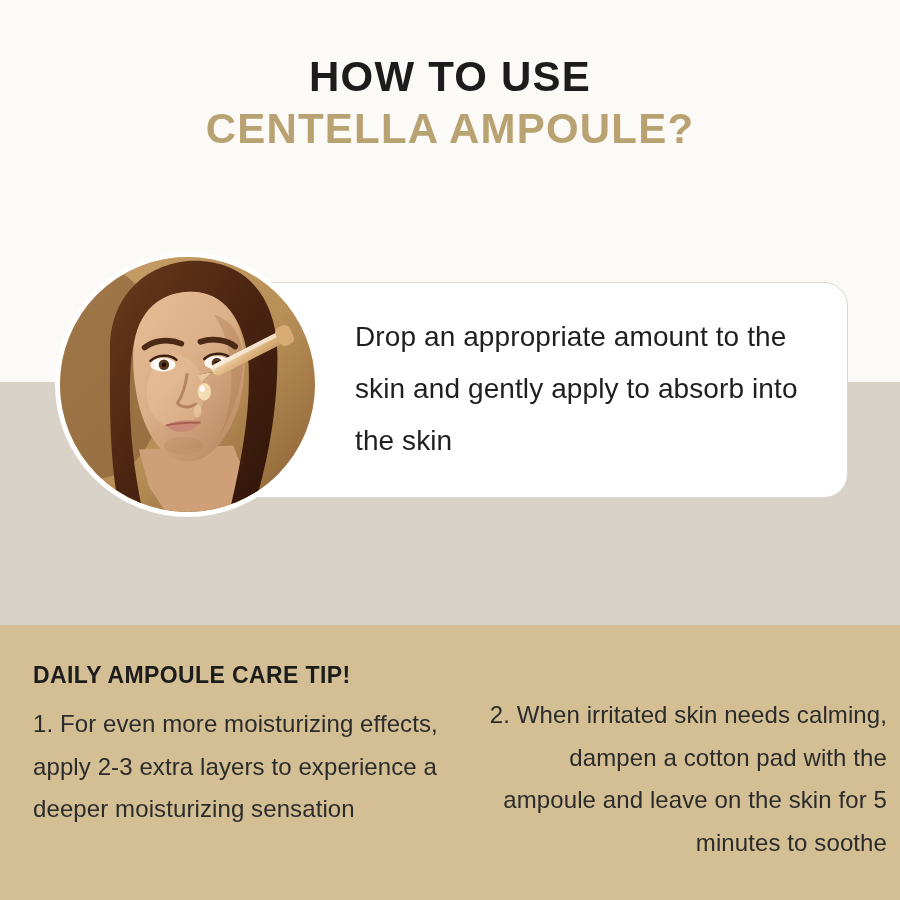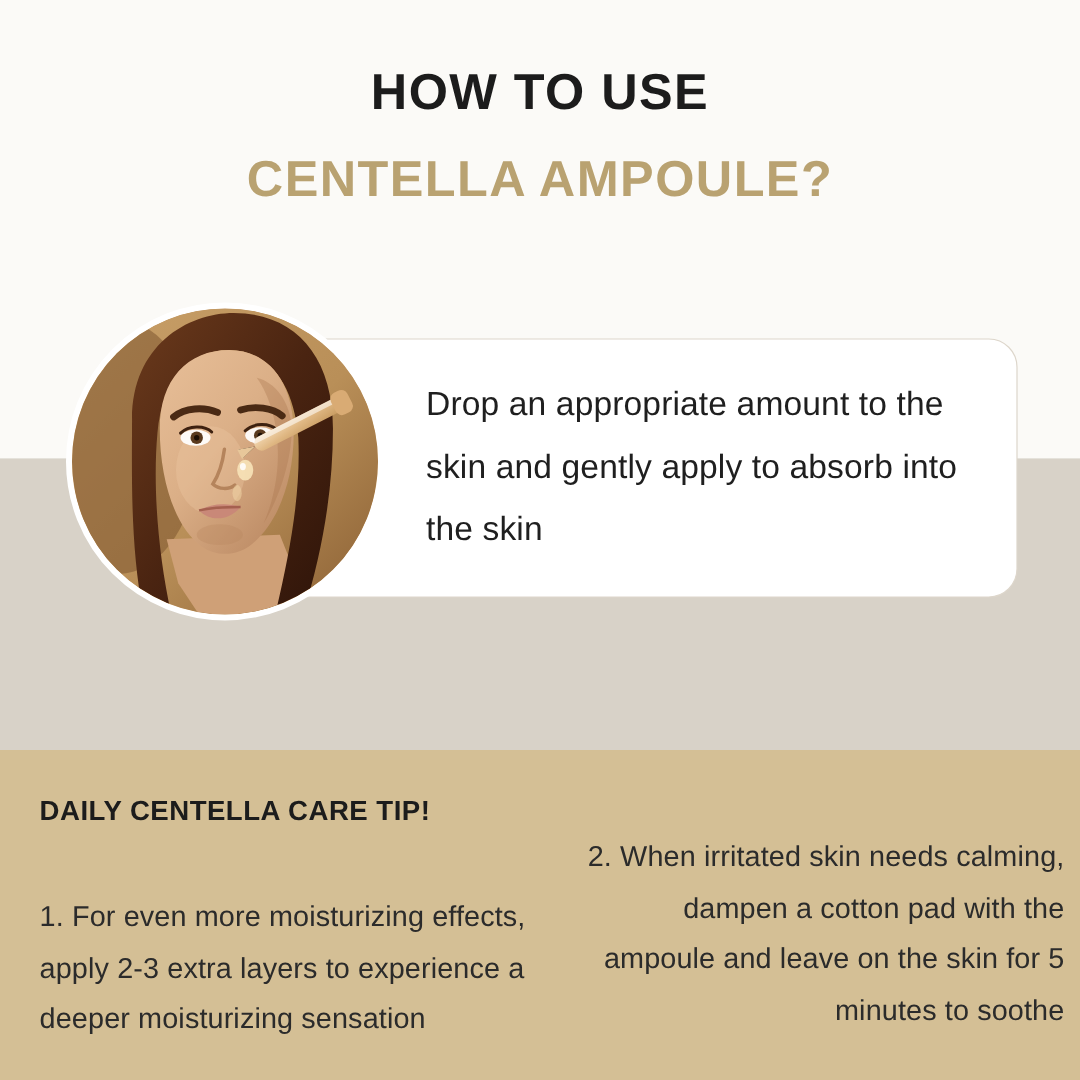--- a/index.html
+++ b/index.html
@@ -45,21 +45,21 @@
     letter-spacing: 1.2px;
     color: #1c1c1c;
     line-height: 1.18;
   }
   #title-line2 {
     font-size: 42px;
     font-weight: bold;
     letter-spacing: 1.2px;
     color: #b9a271;
     line-height: 1.18;
-    margin-top: 22px;
+    margin-top: 2px;
   }
 
   
   #instruction-card {
     position: absolute;
     left: 198px;
     top: 282px;
     width: 650px;
     height: 216px;
     background: #ffffff;
@@ -103,21 +103,21 @@
     letter-spacing: 0.4px;
     color: #1c1c1c;
   }
   .tip-column {
     position: absolute;
     font-size: 24px;
     line-height: 1.78;
     color: #2b2b2b;
     letter-spacing: 0.1px;
   }
-  #tip-col-1 { left: 33px;  top: 703px; width: 415px; margin-top: 41px; }
+  #tip-col-1 { left: 33px;  top: 703px; width: 415px; }
   #tip-col-2 { left: 472px; top: 694px; width: 415px; text-align: right; }
 </style>
 </head>
 <body>
 
 <div id="page">
 
   <div class="band" id="band-top"></div>
   <div class="band" id="band-mid"></div>
   <div class="band" id="band-bottom"></div>
@@ -200,17 +200,17 @@
           <rect x="160" y="108" width="86" height="13" rx="6.5" fill="url(#glassGrad)"></rect>
           <rect x="160" y="108" width="86" height="4.5" rx="2.2" fill="#ffffff" opacity="0.55"></rect>
           <path d="M160 114.5 L146 118.5 L146 110.5 Z" fill="#e6c characters"></path>
           <path d="M160 114.5 L145 119 L145 110 Z" fill="#e8c79a"></path>
           <rect x="236" y="104" width="16" height="21" rx="6" fill="#d9ab74"></rect>
         </g>
       </g>
     </svg>
   </div>
 
-  <div id="tips-heading">DAILY CENTELLA CARE TIP!</div>
+  <div id="tips-heading">DAILY AMPOULE CARE TIP!</div>
   <div class="tip-column" id="tip-col-1">1. For even more moisturizing effects, apply 2-3 extra layers to experience a deeper moisturizing sensation</div>
   <div class="tip-column" id="tip-col-2">2. When irritated skin needs calming, dampen a cotton pad with the ampoule and leave on the skin for 5 minutes to soothe</div>
 
 </div>
 
 </body></html>

